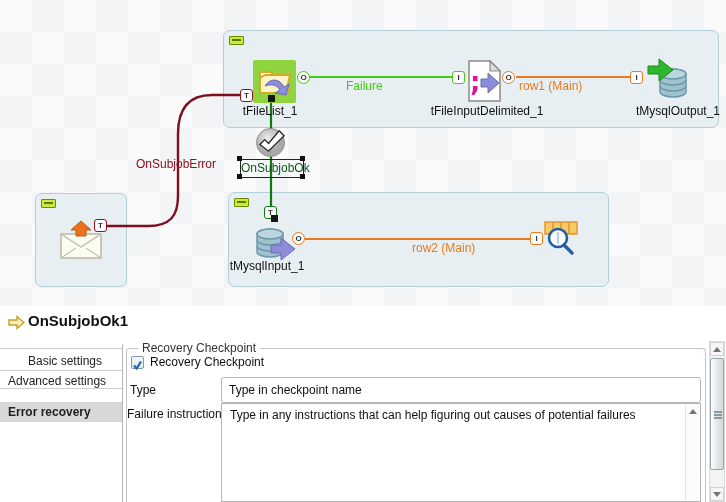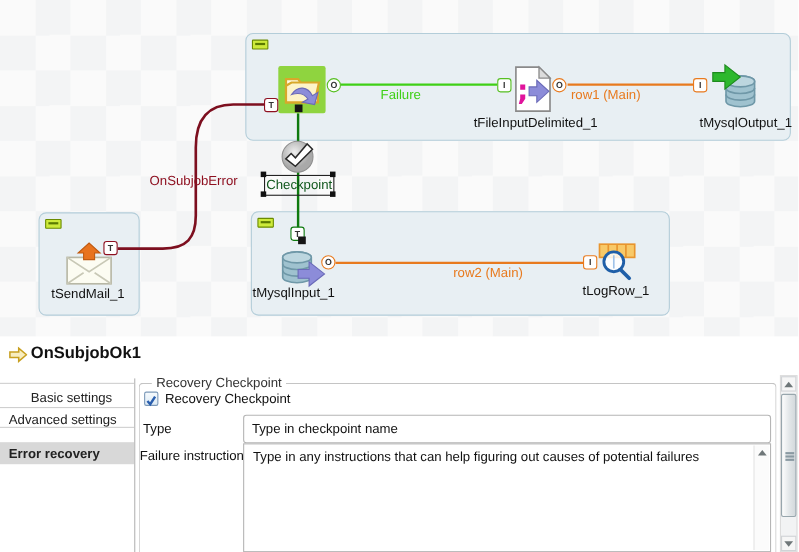--- a/index.html
+++ b/index.html
@@ -85,20 +85,21 @@
       <path d="M107 226 H148 C170 226 178 216 178 196 V134 C178 110 188 95 212 95 H241" stroke="#7d0f1f" stroke-width="2.4" fill="none"></path>
     </svg>
 
     <div class="node-icon green-tile" style="left:253px;top:60px;width:43px;height:43px;">
       <svg width="43" height="43" viewBox="0 0 43 43">
         <path d="M7 12 h11 l3 4 h15 v17 H7 z" fill="#fffbe2" stroke="#d8a82a" stroke-width="2"></path>
         <path d="M7 18 l5 -3 h25 l-4 18 H7 z" fill="#fdf4c8" stroke="#d8a82a" stroke-width="2"></path>
         <path d="M12 26 c6 -9 15 -7 19 1 l5 -3 -3 11 -11 -2 5 -3 c-4 -6 -9 -6 -15 -4 z" fill="#8c8cd9" stroke="#6a6ab8" stroke-width="1"></path>
       </svg>
     </div>
+    <div class="comp-label" style="left:210px;top:104px;">tFileList_1</div>
     <div class="badge rrect red" style="left:240px;top:89px;">T</div>
     <div class="badge circ green" style="left:297px;top:71px;">O</div>
     <div class="anchor-sq" style="left:268px;top:95px;"></div>
 
     <div class="wire-label it" style="left:346px;top:79px;">Failure</div>
 
     <div class="node-icon" style="left:466px;top:59px;width:36px;height:44px;">
       <svg width="36" height="44" viewBox="0 0 36 44">
         <path d="M3 2 h21 l10 10 v30 H3 z" fill="#fff" stroke="#8a8a8a" stroke-width="1.5"></path>
         <path d="M24 2 l10 10 h-10 z" fill="#dcdcdc" stroke="#8a8a8a" stroke-width="1.2"></path>
@@ -128,36 +129,35 @@
         <defs>
             <radialGradient id="cpg" cx="40%" cy="35%">
               <stop offset="0%" stop-color="#efefef"></stop>
               <stop offset="100%" stop-color="#a9a9a9"></stop>
             </radialGradient>
           </defs>
         <circle cx="16" cy="16" r="14.5" fill="url(#cpg)" stroke="#8f8f8f"></circle>
         <path d="M5 18 l5 -5 4 4 L25 4 l5 5 -16 16 z" fill="#fff" stroke="#2a2a2a" stroke-width="1.4"></path>
       </svg>
     </div>
-    <div class="ok-label-box" style="left:240px;top:159px;">Checkpoint</div>
+    <div class="ok-label-box" style="left:240px;top:159px;">OnSubjobOk</div>
     <div class="handle" style="left:237px;top:156px;"></div>
     <div class="handle" style="left:300px;top:156px;"></div>
     <div class="handle" style="left:237px;top:174px;"></div>
     <div class="handle" style="left:300px;top:174px;"></div>
 
     <div class="wire-label err" style="left:136px;top:157px;">OnSubjobError</div>
 
     <div class="node-icon" style="left:59px;top:220px;width:44px;height:40px;">
       <svg width="44" height="40" viewBox="0 0 44 40">
         <rect x="2" y="14" width="40" height="24" fill="#fcfcf2" stroke="#b8b8a6" stroke-width="1.5"></rect>
         <path d="M2 14 l20 13 20 -13 M2 38 l15 -10 M42 38 l-15 -10" fill="none" stroke="#c8c8b6" stroke-width="1.5"></path>
         <path d="M17 16 v-6 h-5 l10 -9 10 9 h-5 v6 z" fill="#e8731e" stroke="#c05a10" stroke-width="1"></path>
       </svg>
     </div>
-    <div class="comp-label" style="left:20px;top:260px;">tSendMail_1</div>
     <div class="badge rrect red" style="left:94px;top:219px;">T</div>
 
     <div class="node-icon" style="left:254px;top:224px;width:44px;height:40px;">
       <svg width="44" height="40" viewBox="0 0 44 40">
         <path d="M3 10 a13 5 0 0 1 26 0 v18 a13 5 0 0 1 -26 0 z" fill="#9fc2cf" stroke="#6f98a8" stroke-width="1.5"></path>
         <ellipse cx="16" cy="10" rx="13" ry="5" fill="#bcd6df" stroke="#6f98a8" stroke-width="1.5"></ellipse>
         <path d="M3 16 a13 5 0 0 0 26 0 M3 22 a13 5 0 0 0 26 0" fill="none" stroke="#6f98a8" stroke-width="1.5"></path>
         <path d="M17 21 h10 v-7 l14 11 -14 11 v-7 h-10 z" fill="#8c8cd9" stroke="#6a6ab8" stroke-width="1"></path>
       </svg>
     </div>
@@ -170,21 +170,20 @@
 
     <div class="node-icon" style="left:543px;top:219px;width:36px;height:36px;">
       <svg width="36" height="36" viewBox="0 0 36 36">
         <rect x="2" y="3" width="32" height="12" fill="#f8c968" stroke="#e8952e" stroke-width="1.5"></rect>
         <path d="M10 3 v12 M18 3 v12 M26 3 v12" stroke="#e8952e" stroke-width="1.5"></path>
         <circle cx="15" cy="19" r="9" fill="rgba(255,255,255,0.85)" stroke="#1f5fa8" stroke-width="2.6"></circle>
         <path d="M15 13 v12" stroke="#9fc2e8" stroke-width="1.5"></path>
         <path d="M21 26 l8 8" stroke="#1f5fa8" stroke-width="3.4" stroke-linecap="round"></path>
       </svg>
     </div>
-    <div class="comp-label" style="left:500px;top:257px;">tLogRow_1</div>
     <div class="badge rrect orange" style="left:530px;top:232px;">I</div>
   </div>
 
   <div id="panel">
 
     <svg class="hdr-arrow" width="17" height="15" viewBox="0 0 17 15">
       <path d="M1 5 h8 V1.5 L16 7.5 9 13.5 V10 H1 z" fill="#f7edc0" stroke="#c8a020" stroke-width="1.4"></path>
     </svg>
     <div class="panel-title">OnSubjobOk1</div>
 

